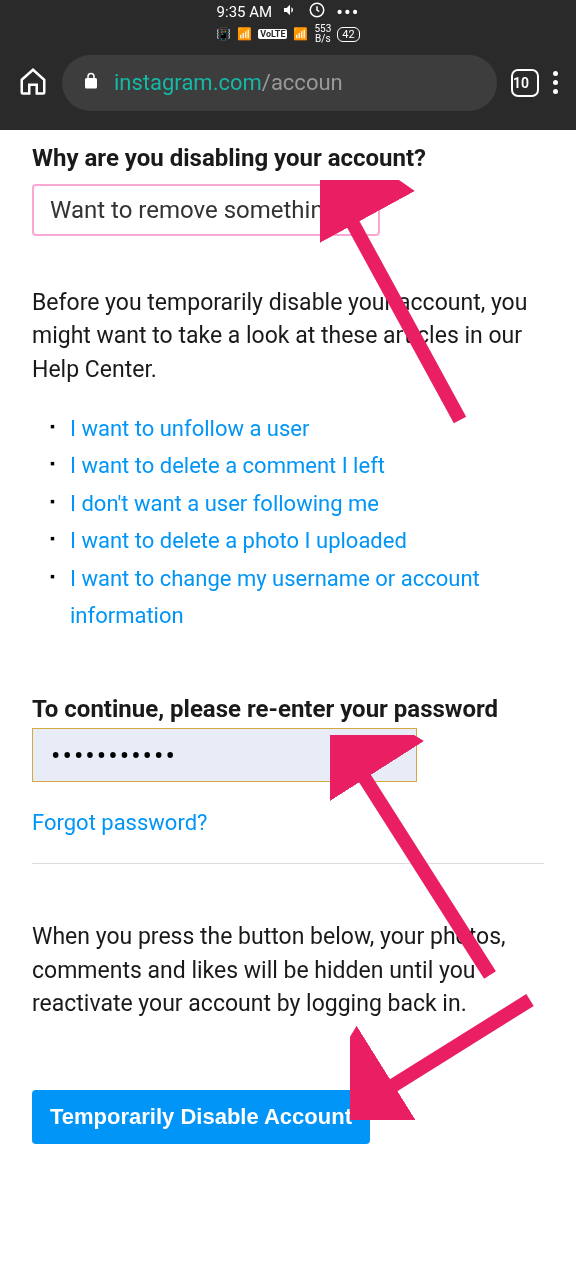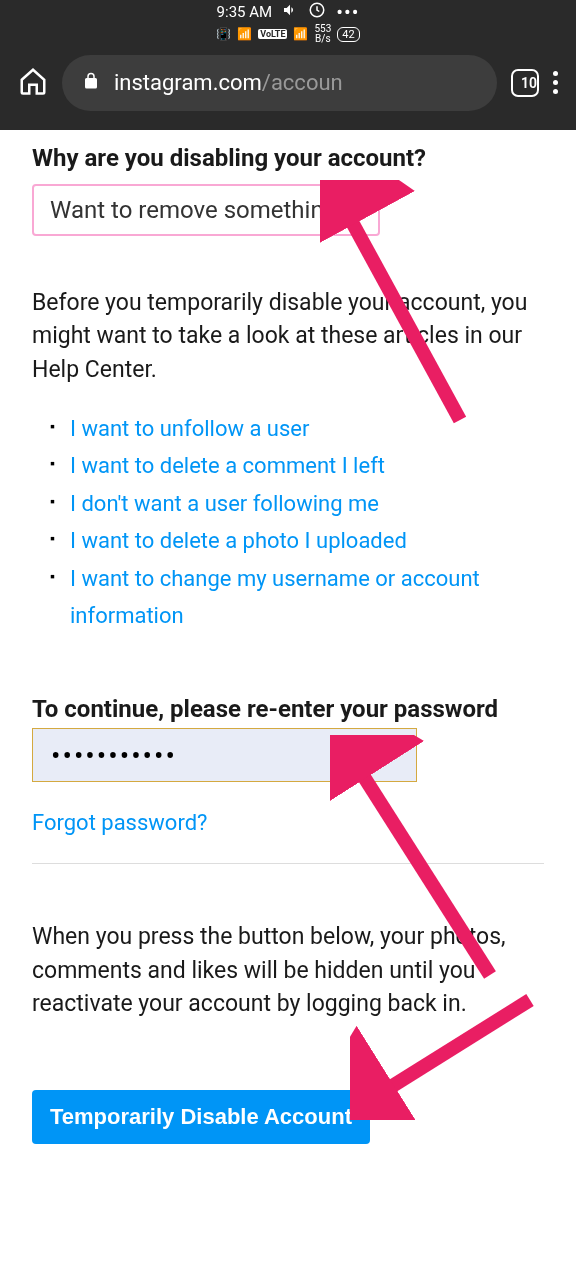--- a/index.html
+++ b/index.html
@@ -38,30 +38,30 @@
       background: #3d3d3d;
       border-radius: 28px;
       height: 56px;
       display: flex;
       align-items: center;
       padding: 0 20px;
       color: #fff;
       font-size: 22px;
       gap: 14px;
     }
-    .url-domain { color: #ffffff; }
+    .url-domain { color: #14b8a6; }
     .url-path { color: #999; }
     .tab-count {
       width: 28px;
       height: 28px;
       border: 2px solid #fff;
       border-radius: 7px;
       display: flex;
       align-items: center;
-      justify-content: flex-end;
+      justify-content: flex-start;
       color: #fff;
       font-size: 14px;
       font-weight: 600;
     }
     .menu-dots { color: #fff; display: flex; flex-direction: column; gap: 4px; }
     .menu-dots span { width: 5px; height: 5px; background: #fff; border-radius: 50%; }
     .content {
       background: #fff;
       height: 1244px;
       padding: 14px 32px 20px 32px;

